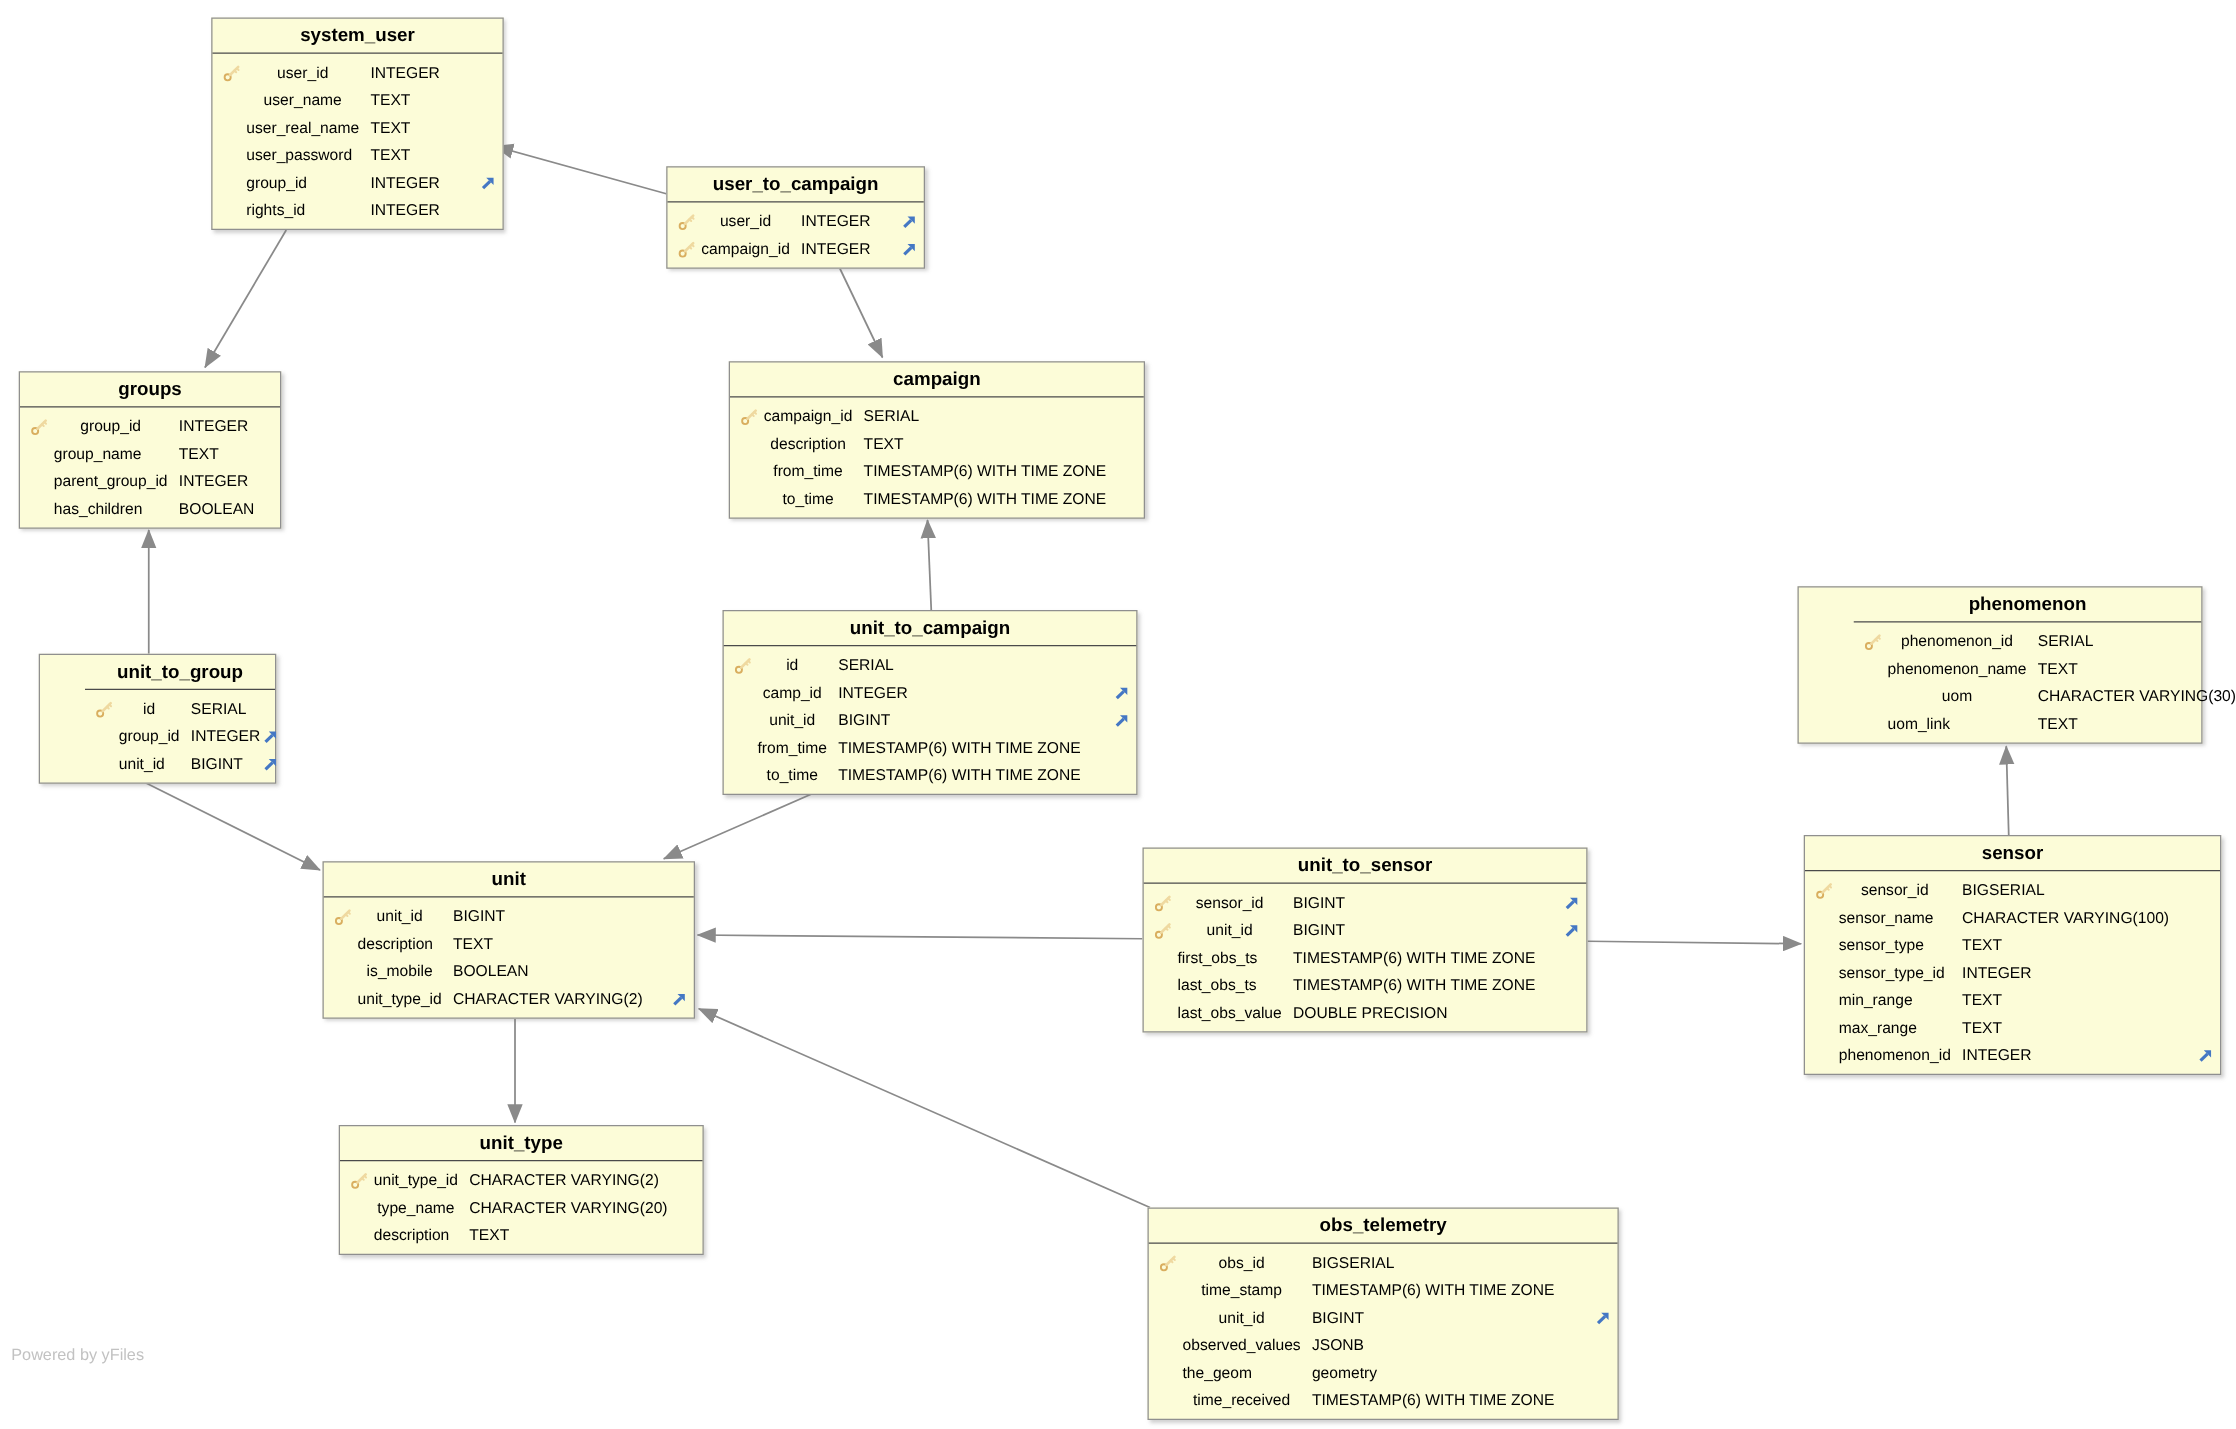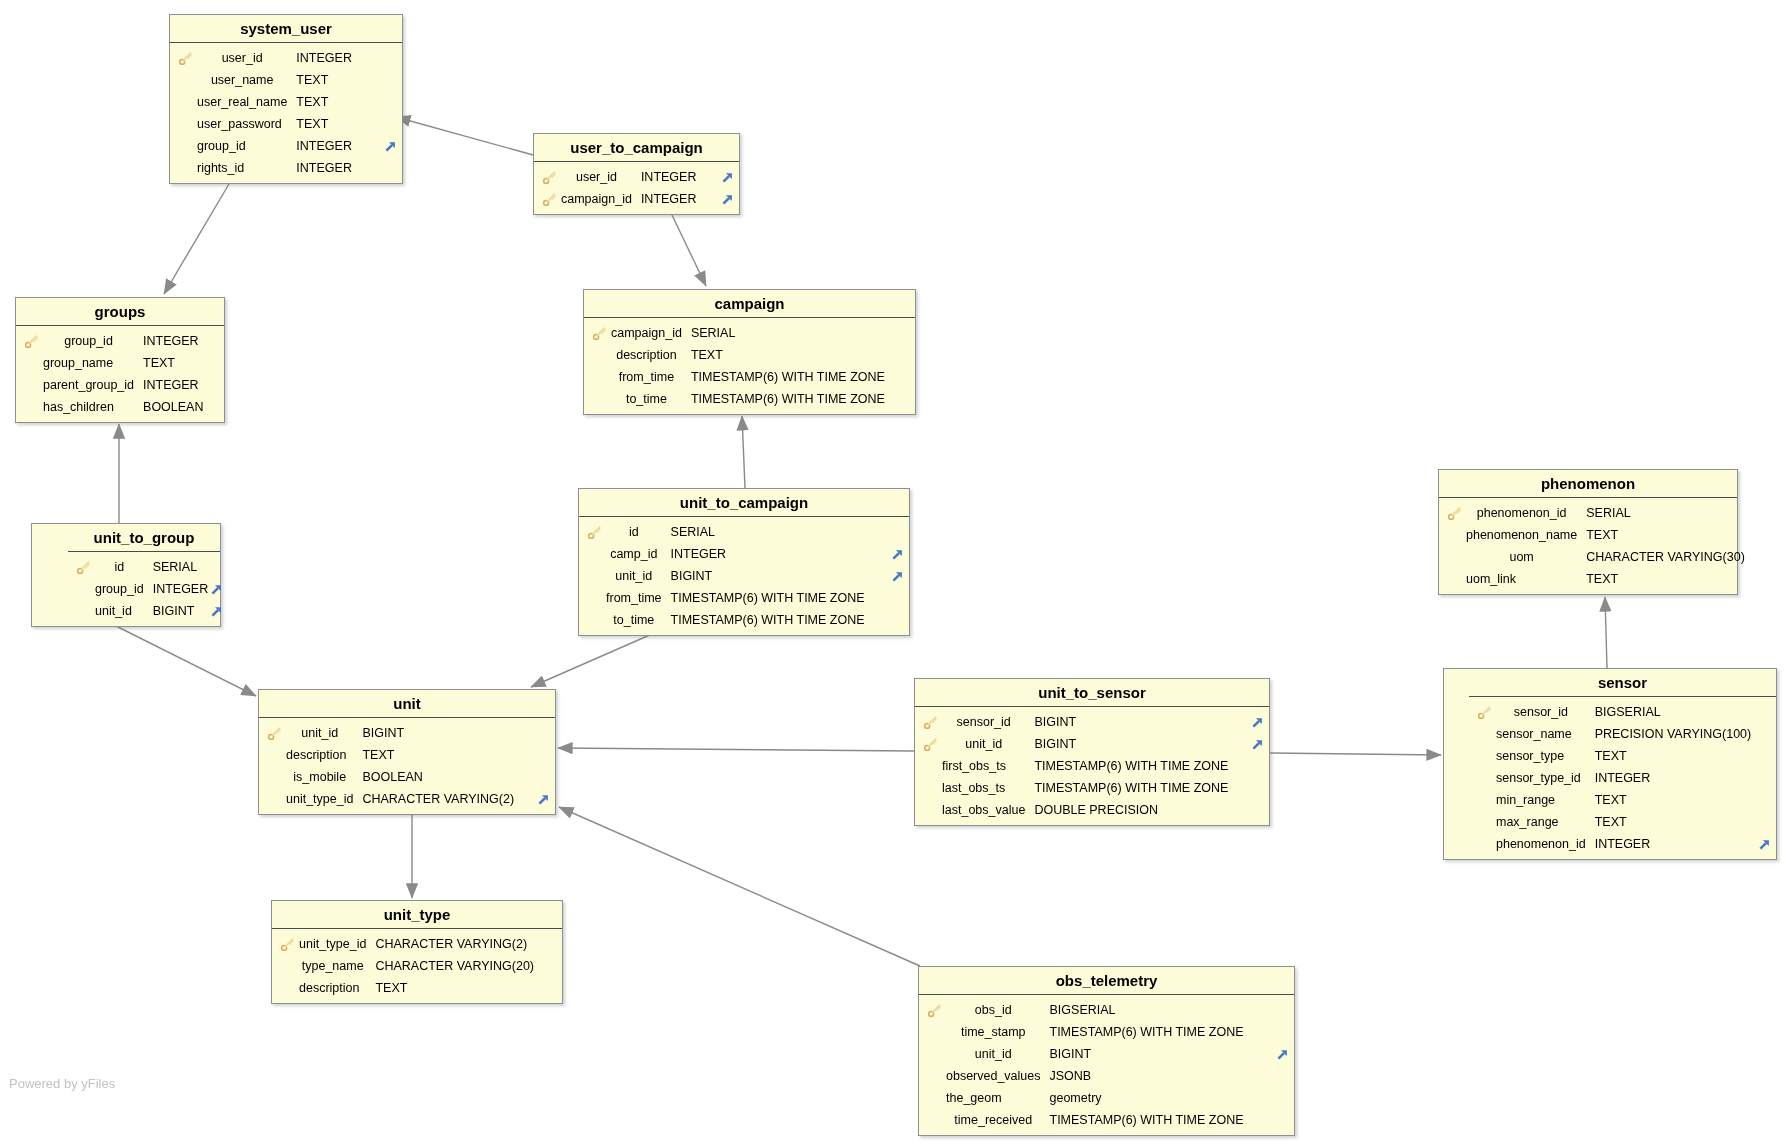--- a/index.html
+++ b/index.html
@@ -238,44 +238,44 @@
               <svg viewBox="0 0 14 14" width="13" height="13">
                 <path d="M2.6 11.4 L8.6 5.4" stroke="#4477C4" stroke-width="2.7"></path>
                 <path d="M5.4 2.3 L11.7 2.3 L11.7 8.6 Z" fill="#4477C4"></path>
               </svg>
             </span></div>
           <div class="row"><span class="c-icon"></span><span class="c-name">first_obs_ts</span><span class="c-type">TIMESTAMP(6) WITH TIME ZONE</span><span class="c-fk"></span></div>
           <div class="row"><span class="c-icon"></span><span class="c-name">last_obs_ts</span><span class="c-type">TIMESTAMP(6) WITH TIME ZONE</span><span class="c-fk"></span></div>
           <div class="row"><span class="c-icon"></span><span class="c-name">last_obs_value</span><span class="c-type">DOUBLE PRECISION</span><span class="c-fk"></span></div>
         </div>
       </div>
-      <div class="entity" style="left: 1443px; top: 668px; width: 334px; padding-left: 25px;">
+      <div class="entity" style="left: 1443px; top: 668px; width: 334px;">
         <div class="title">sensor</div>
         <div class="body">
           <div class="row"><span class="c-icon">
               <svg viewBox="0 0 16 16" width="15" height="15">
                 <circle cx="4.4" cy="11.6" r="2.6" fill="none" stroke="#D9AE5F" stroke-width="1.6"></circle>
                 <path d="M6.4 9.6 L13.4 2.6" stroke="#EFD9A0" stroke-width="2.2" stroke-linecap="round"></path>
                 <path d="M10.2 5.8 L11.7 7.3 M12.2 3.8 L13.7 5.3" stroke="#EFD9A0" stroke-width="1.7" stroke-linecap="round"></path>
               </svg>
             </span><span class="c-name bold">sensor_id</span><span class="c-type">BIGSERIAL</span><span class="c-fk"></span></div>
-          <div class="row"><span class="c-icon"></span><span class="c-name">sensor_name</span><span class="c-type">PRECISION VARYING(100)</span><span class="c-fk"></span></div>
+          <div class="row"><span class="c-icon"></span><span class="c-name">sensor_name</span><span class="c-type">CHARACTER VARYING(100)</span><span class="c-fk"></span></div>
           <div class="row"><span class="c-icon"></span><span class="c-name">sensor_type</span><span class="c-type">TEXT</span><span class="c-fk"></span></div>
           <div class="row"><span class="c-icon"></span><span class="c-name">sensor_type_id</span><span class="c-type">INTEGER</span><span class="c-fk"></span></div>
           <div class="row"><span class="c-icon"></span><span class="c-name">min_range</span><span class="c-type">TEXT</span><span class="c-fk"></span></div>
           <div class="row"><span class="c-icon"></span><span class="c-name">max_range</span><span class="c-type">TEXT</span><span class="c-fk"></span></div>
           <div class="row"><span class="c-icon"></span><span class="c-name bold">phenomenon_id</span><span class="c-type">INTEGER</span><span class="c-fk">
               <svg viewBox="0 0 14 14" width="13" height="13">
                 <path d="M2.6 11.4 L8.6 5.4" stroke="#4477C4" stroke-width="2.7"></path>
                 <path d="M5.4 2.3 L11.7 2.3 L11.7 8.6 Z" fill="#4477C4"></path>
               </svg>
             </span></div>
         </div>
       </div>
-      <div class="entity" style="left: 1438px; top: 469px; width: 300px;">
+      <div class="entity" style="left: 1438px; top: 469px; width: 324px; padding-left: 44px;">
         <div class="title">phenomenon</div>
         <div class="body">
           <div class="row"><span class="c-icon">
               <svg viewBox="0 0 16 16" width="15" height="15">
                 <circle cx="4.4" cy="11.6" r="2.6" fill="none" stroke="#D9AE5F" stroke-width="1.6"></circle>
                 <path d="M6.4 9.6 L13.4 2.6" stroke="#EFD9A0" stroke-width="2.2" stroke-linecap="round"></path>
                 <path d="M10.2 5.8 L11.7 7.3 M12.2 3.8 L13.7 5.3" stroke="#EFD9A0" stroke-width="1.7" stroke-linecap="round"></path>
               </svg>
             </span><span class="c-name bold">phenomenon_id</span><span class="c-type">SERIAL</span><span class="c-fk"></span></div>
           <div class="row"><span class="c-icon"></span><span class="c-name bold">phenomenon_name</span><span class="c-type">TEXT</span><span class="c-fk"></span></div>

